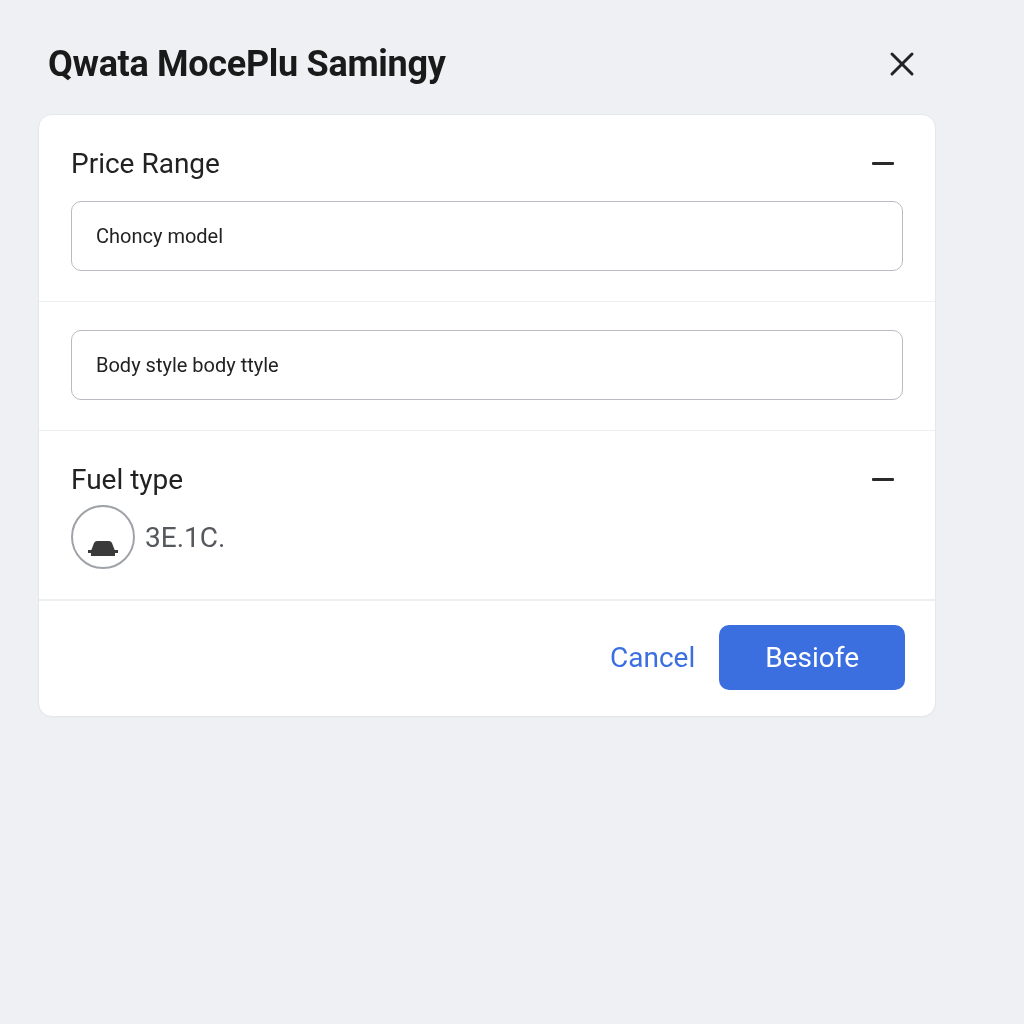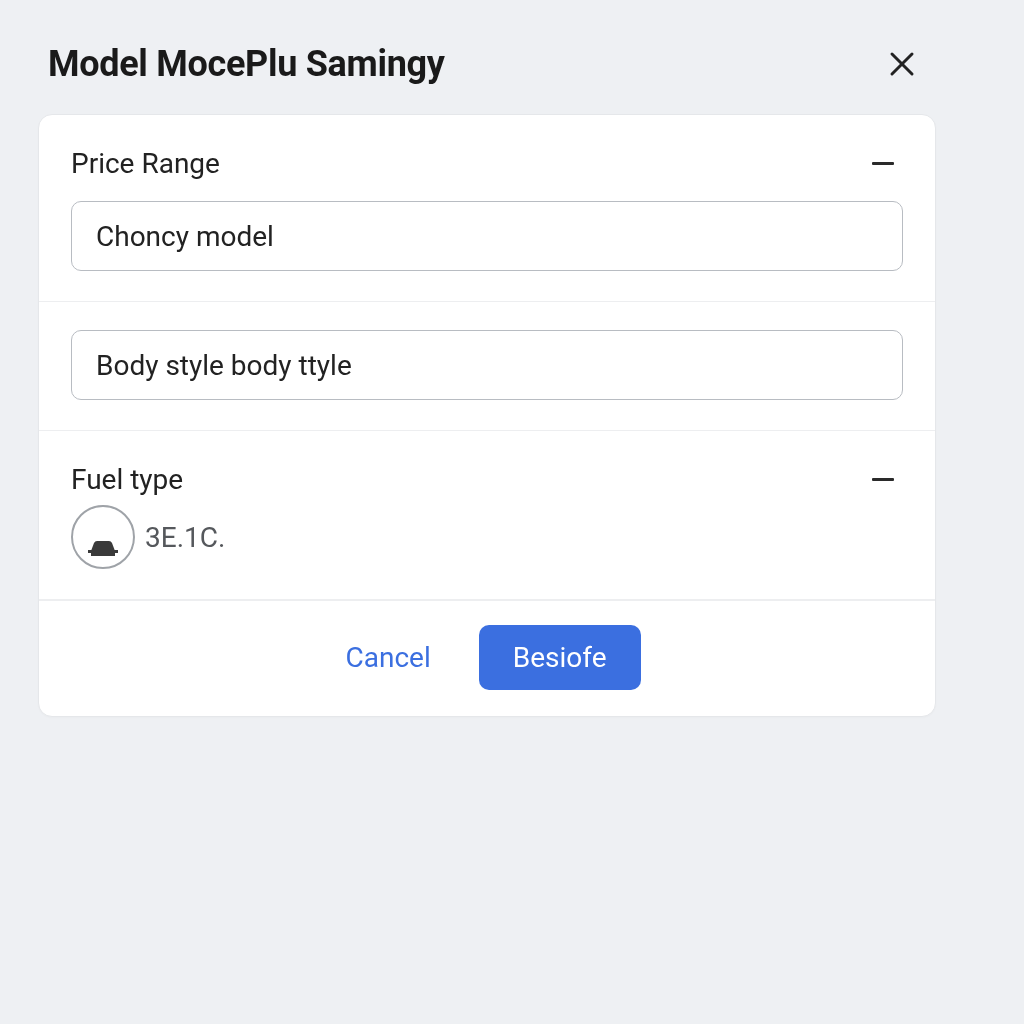--- a/index.html
+++ b/index.html
@@ -80,21 +80,21 @@
       background: #2a2a2a;
       border-radius: 1px;
       display: block;
     }
     .text-input {
       width: 100%;
       height: 70px;
       border: 1.5px solid #b8bcc2;
       border-radius: 10px;
       padding: 0 24px;
-      font-size: 28px;
+      font-size: 20px;
       color: #222;
       background: #fff;
       font-family: inherit;
     }
     .fuel-row {
       display: flex;
       align-items: center;
       gap: 10px;
       padding-top: 2px;
     }
@@ -108,53 +108,53 @@
       justify-content: center;
       padding-bottom: 8px;
       color: #444;
     }
     .fuel-value {
       font-size: 28px;
       color: #55585c;
     }
     .footer {
       display: flex;
-      justify-content: center;
-      gap: 36px;
+      justify-content: flex-end;
+      gap: 12px;
       padding: 24px 30px 26px 30px;
       align-items: center;
       border-top: 1px solid #edeef0;
     }
     .btn-link {
       background: transparent;
       border: none;
       font-size: 28px;
       color: #3b6fe0;
       cursor: pointer;
       padding: 14px 12px;
       font-family: inherit;
     }
     .btn-primary {
       background: #3b6fe0;
       border: none;
       color: #fff;
       font-size: 28px;
-      padding: 16px 34px;
+      padding: 16px 46px;
       border-radius: 10px;
       cursor: pointer;
       font-family: inherit;
     }
   </style>
 </head>
 <body>
 
 <div class="modal">
 
   <div class="modal-header">
-    <h1 class="modal-title">Model MocePlu Samingy</h1>
+    <h1 class="modal-title">Qwata MocePlu Samingy</h1>
     <button class="close-btn">
       <svg width="30" height="30" viewBox="0 0 30 30">
         <line x1="5" y1="5" x2="25" y2="25" stroke="#222" stroke-width="3" stroke-linecap="round"></line>
         <line x1="25" y1="5" x2="5" y2="25" stroke="#222" stroke-width="3" stroke-linecap="round"></line>
       </svg>
     </button>
   </div>
 
   <div class="card">
 

